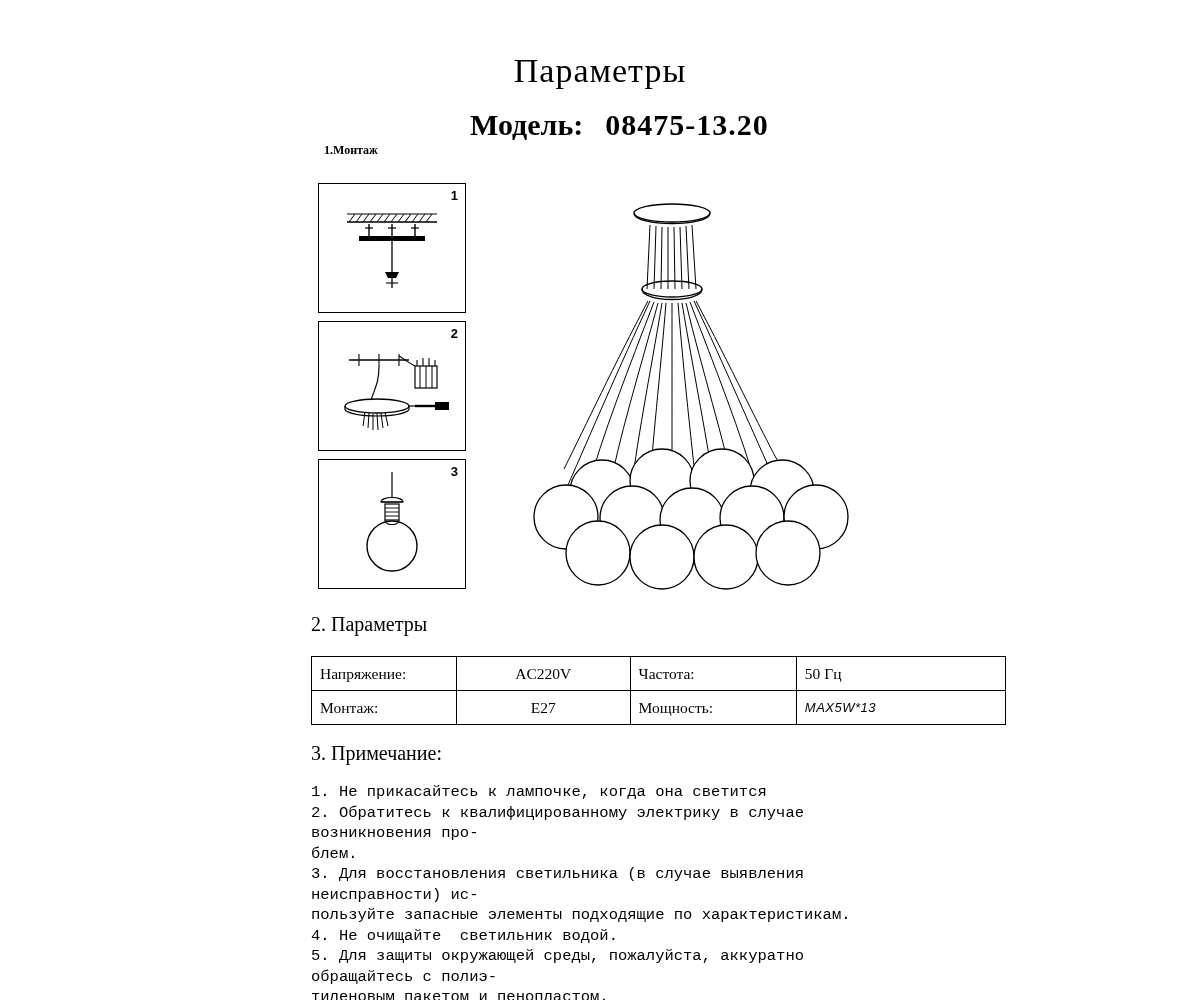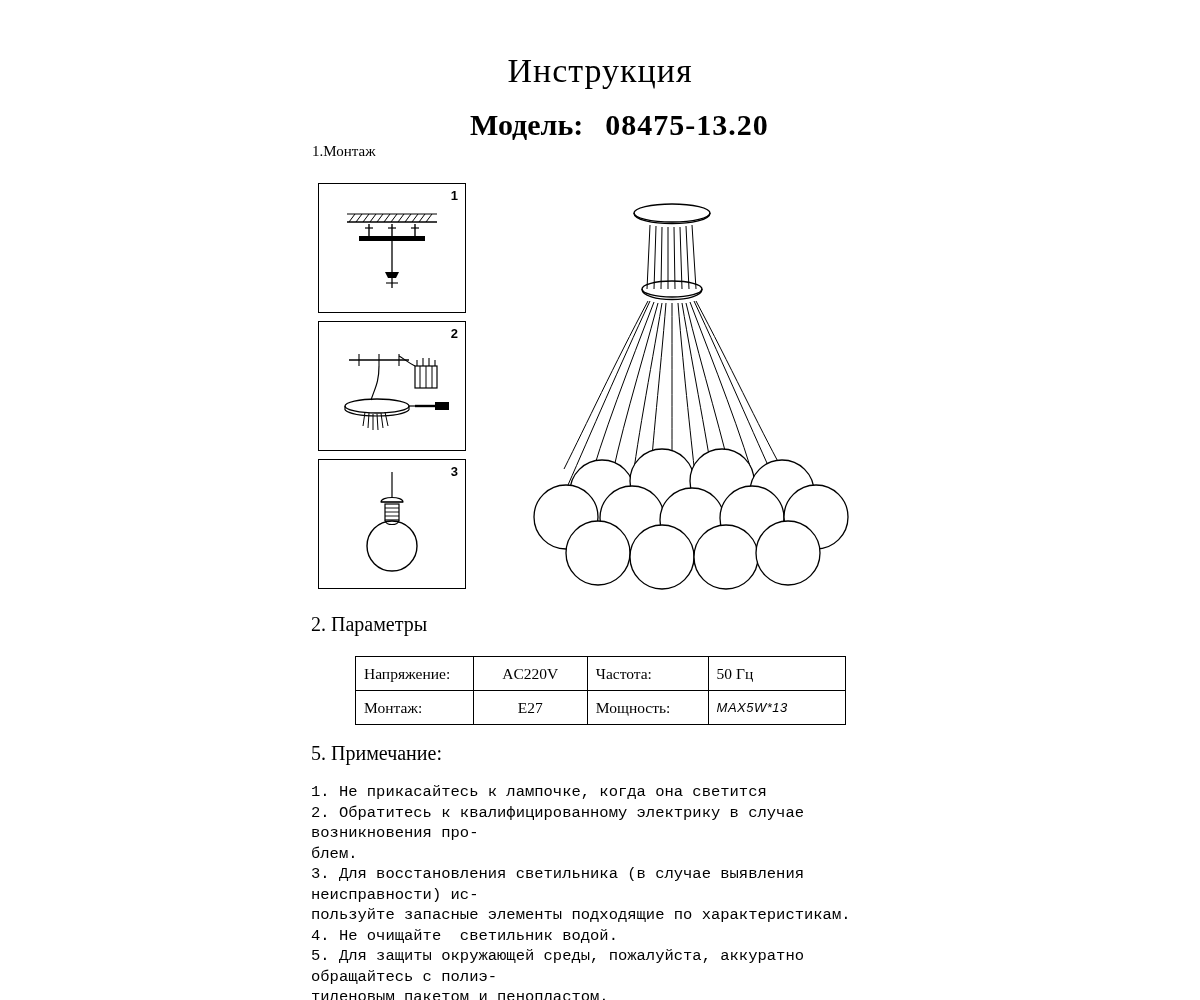--- a/index.html
+++ b/index.html
@@ -36,23 +36,24 @@
     display: flex;
     align-items: flex-end;
     gap: 22px;
     font-size: 30px;
   }
   .model-label { font-weight: 700; }
   .model-value { font-weight: 700; letter-spacing: 1px; }
 
   .h-mount {
     position: absolute;
-    left: 312px;
+    left: 324px;
     top: 143px;
-    font-size: 15px;
+    font-size: 12px;
+    font-weight: bold;
   }
   .h-params {
     position: absolute;
     left: 311px;
     top: 613px;
     font-size: 20px;
   }
   .h-notes {
     position: absolute;
     left: 311px;
@@ -93,24 +94,23 @@
     top: 185px;
     width: 420px;
     height: 420px;
   }
 
   
   .param-table {
     position: absolute;
     left: 311px;
     top: 656px;
-    width: 491px;
+    width: 695px;
     border-collapse: collapse;
     font-size: 15.5px;
-    margin-left: 44px;
   }
   .param-table td {
     border: 1.2px solid #000;
     height: 33px;
     padding: 0 8px;
     vertical-align: middle;
   }
   .param-table td.k1 { width: 118px; }
   .param-table td.v1 { width: 145px; text-align: center; }
   .param-table td.k2 { width: 138px; }
@@ -131,21 +131,21 @@
     line-height: 20.5px;
     font-family: Liberation Mono, monospace;
   }
   .notes div { white-space: pre-wrap; }
 </style>
 </head>
 <body>
 
 <div class="page">
 
-  <div class="title">Инструкция</div>
+  <div class="title">Параметры</div>
 
   <div class="model-row">
     <span class="model-label">Модель:</span>
     <span class="model-value">08475-13.20</span>
   </div>
 
   <div class="h-mount">1.Монтаж</div>
 
   <div class="steps">
 
@@ -325,21 +325,21 @@
       </tr>
       <tr>
         <td class="k1">Монтаж:</td>
         <td class="v1">E27</td>
         <td class="k2">Мощность:</td>
         <td class="v2 mono">MAX5W*13</td>
       </tr>
     </tbody>
   </table>
 
-  <div class="h-notes">5. Примечание:</div>
+  <div class="h-notes">3. Примечание:</div>
 
   <div class="notes">
     <div>1. Не прикасайтесь к лампочке, когда она светится</div>
     <div>2. Обратитесь к квалифицированному электрику в случае возникновения про-
 блем.</div>
     <div>3. Для восстановления светильника (в случае выявления неисправности) ис-
 пользуйте запасные элементы подходящие по характеристикам.</div>
     <div>4. Не очищайте  светильник водой.</div>
     <div>5. Для защиты окружающей среды, пожалуйста, аккуратно обращайтесь с полиэ-
 тиленовым пакетом и пенопластом.</div>

